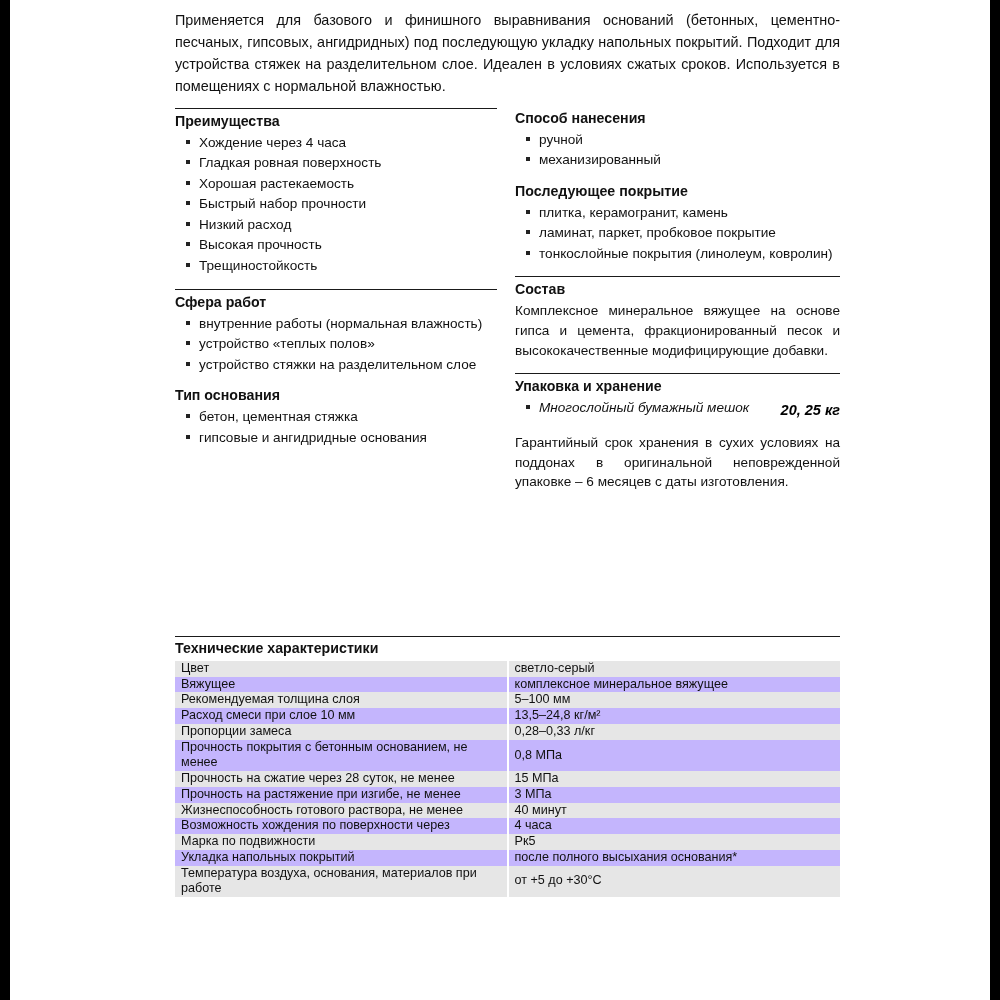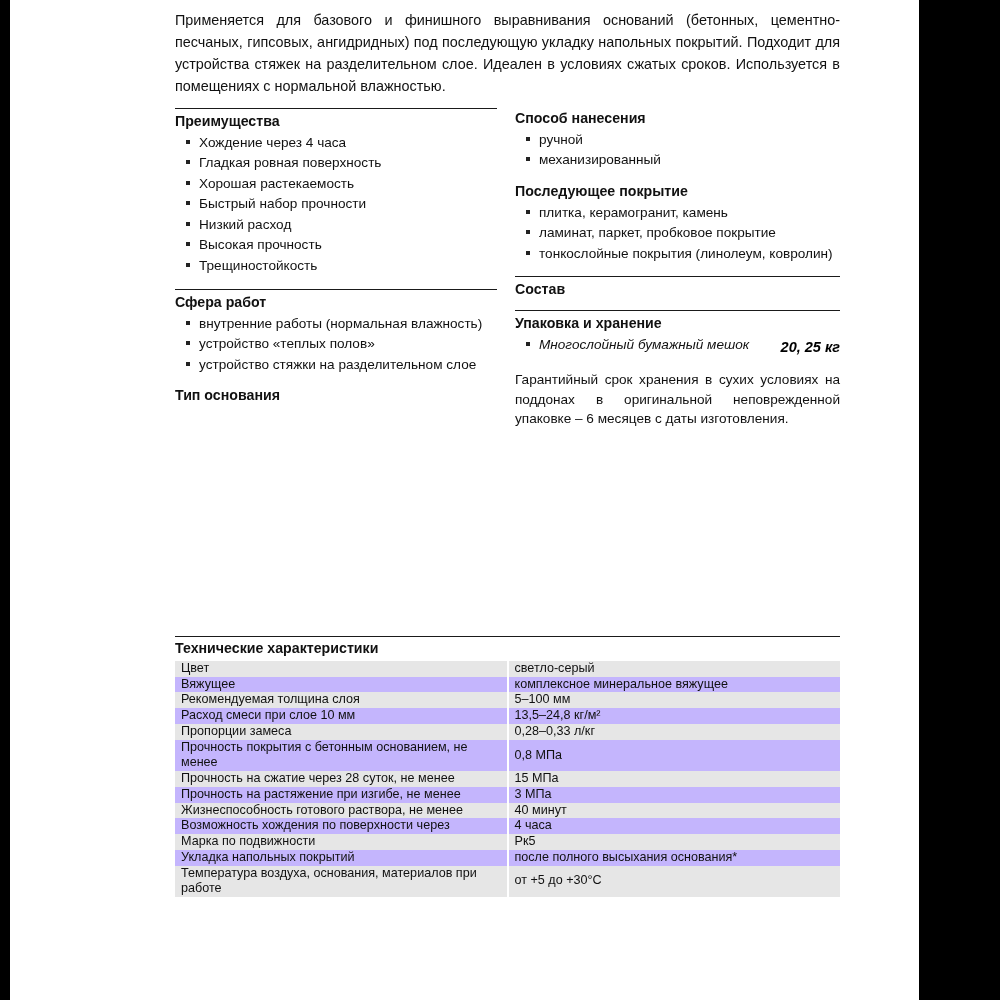--- a/index.html
+++ b/index.html
@@ -8,21 +8,21 @@
     padding: 0;
     width: 1000px;
     height: 1000px;
     background: #000000;
     font-family: "Liberation Sans", sans-serif;
   }
   .page {
     position: absolute;
     left: 10px;
     top: 0px;
-    width: 909px;
+    width: 980px;
     height: 1000px;
     background: #ffffff;
     overflow: hidden;
   }
   .inner {
     position: absolute;
     left: 165px;
     top: 10px;
     width: 665px;
   }
@@ -161,20 +161,24 @@
           <div class="blk-title">Сфера работ</div>
           <ul class="items">
             <li>внутренние работы (нормальная влажность)</li>
             <li>устройство «теплых полов»</li>
             <li class="just">устройство стяжки на разделительном слое</li>
           </ul>
         </div>
 
         <div class="blk">
           <div class="blk-title">Тип основания</div>
+          <ul class="items">
+            <li>бетон, цементная стяжка</li>
+            <li>гипсовые и ангидридные основания</li>
+          </ul>
         </div>
 
       </div>
 
       <div class="col-right">
 
         <div class="blk">
           <div class="blk-title">Способ нанесения</div>
           <ul class="items">
             <li>ручной</li>
@@ -187,20 +191,21 @@
           <ul class="items">
             <li>плитка, керамогранит, камень</li>
             <li>ламинат, паркет, пробковое покрытие</li>
             <li class="just">тонкослойные покрытия (линолеум, ковролин)</li>
           </ul>
         </div>
 
         <div class="blk">
           <div class="rule"></div>
           <div class="blk-title">Состав</div>
+          <div class="para">Комплексное минеральное вяжущее на основе гипса и цемента, фракционированный песок и высококачественные модифицирующие добавки.</div>
         </div>
 
         <div class="blk">
           <div class="rule"></div>
           <div class="blk-title">Упаковка и хранение</div>
           <div class="pack-row">
             <ul class="items">
               <li>Многослойный бумажный мешок</li>
             </ul>
             <div class="amount">20, 25 кг</div>

